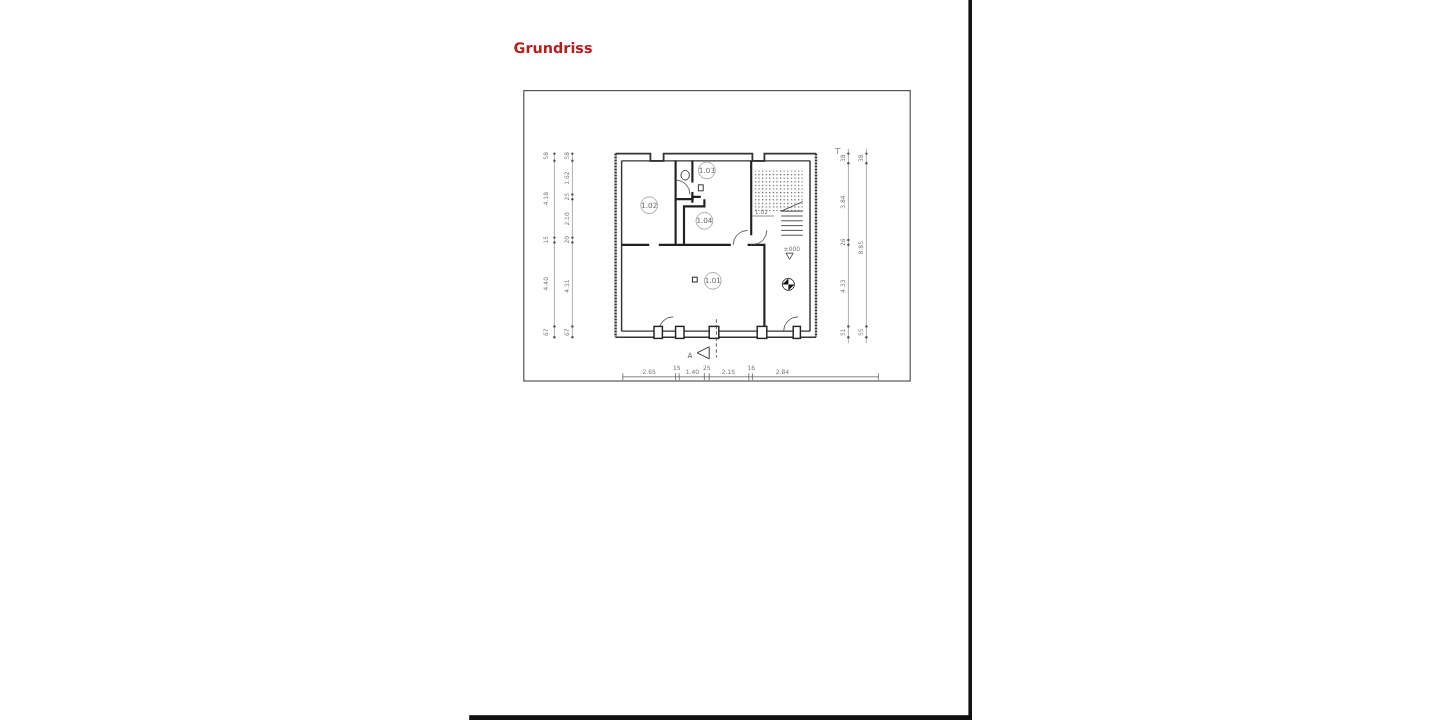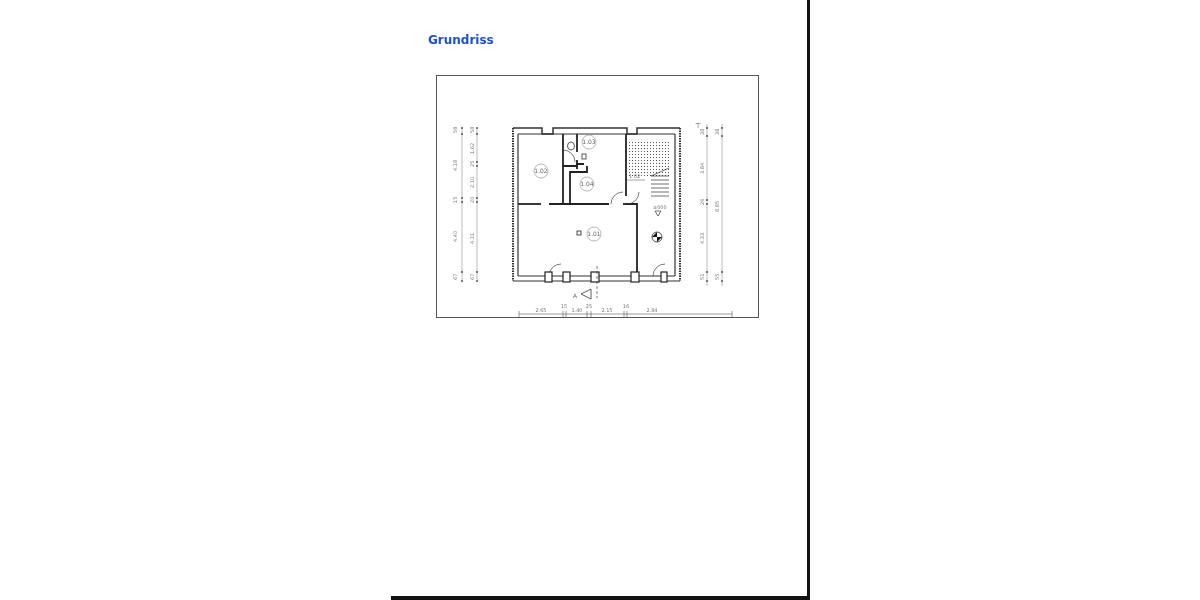--- a/index.html
+++ b/index.html
@@ -1,20 +1,20 @@
 <!DOCTYPE html>
 <html><head>
 <meta charset="utf-8">
 <style>
   html, body { margin:0; padding:0; background:#ffffff; }
   body { width:1200px; height:600px; position:relative; overflow:hidden; font-family:"DejaVu Sans", sans-serif; }
   .page { position:absolute; left:391px; top:0; width:416px; height:596px; background:#fff; }
   .page-edge-right { position:absolute; left:807px; top:0; width:3px; height:600px; background:#111; }
   .page-edge-bottom { position:absolute; left:391px; top:596px; width:419px; height:4px; background:#111; }
-  .title { position:absolute; left:428px; top:33px; font-size:12px; font-weight:bold; color:#1d4ed8; }
+  .title { position:absolute; left:428px; top:33px; font-size:12px; font-weight:bold; color:#b91c1c; }
   .frame { position:absolute; left:436px; top:75px; width:321px; height:241px; border:1px solid #555; background:#fff; }
   .frame svg { position:absolute; left:0; top:0; }
   .dimtxt { font-family:"DejaVu Sans", sans-serif; font-size:5px; fill:#777; }
   .roomtxt { font-family:"DejaVu Sans", sans-serif; font-size:6px; fill:#666; }
 </style>
 </head>
 <body>
 
 <div class="page"></div>
 <div class="page-edge-right"></div>

